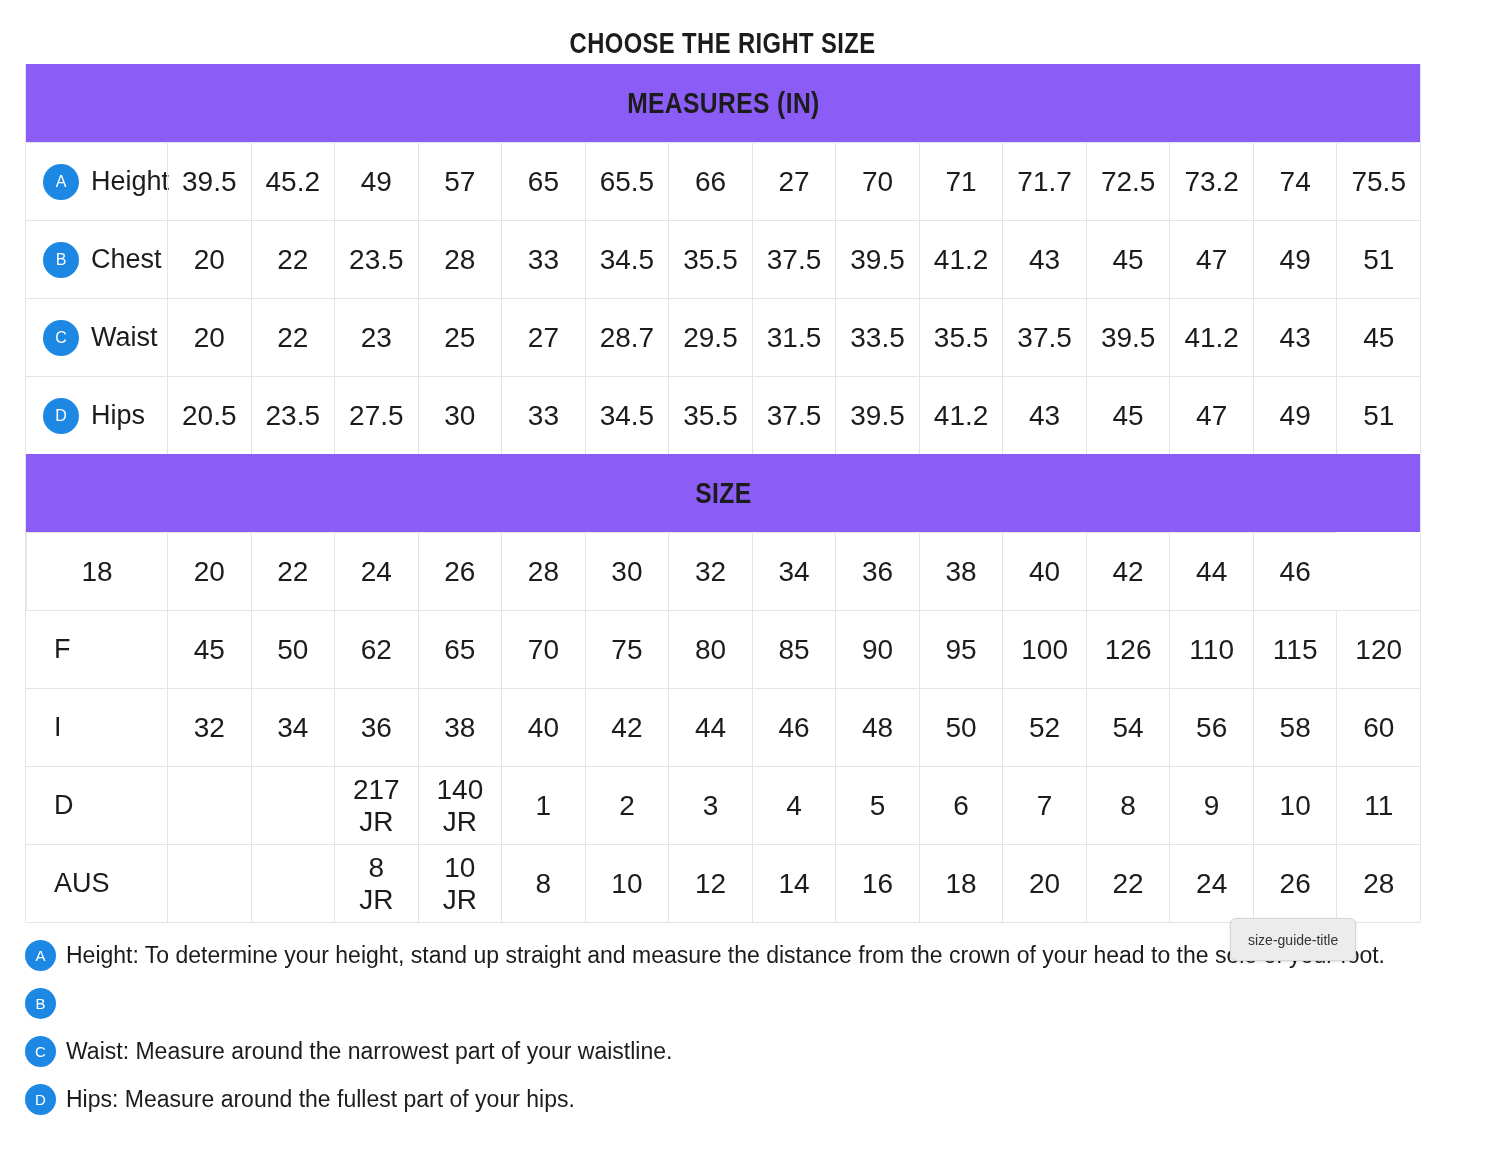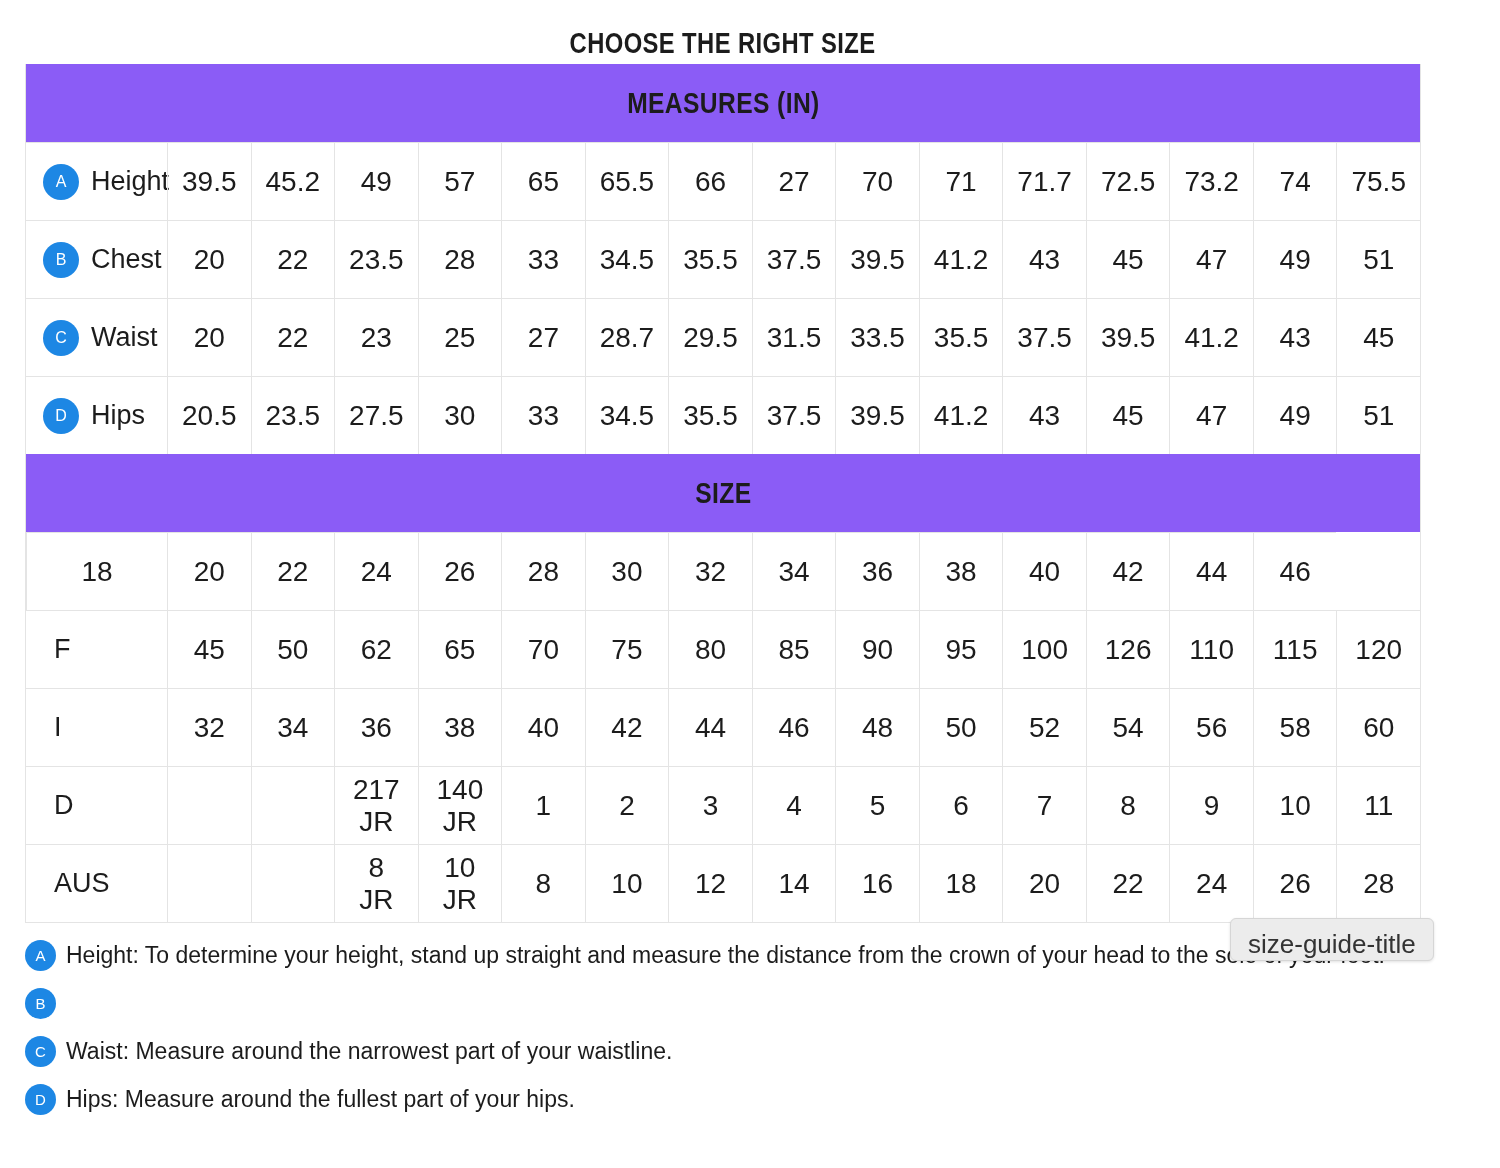--- a/index.html
+++ b/index.html
@@ -99,25 +99,25 @@
   .note .badge {
     width: 31px; height: 31px; flex: 0 0 31px;
     font-size: 15px;
   }
   .hover-tooltip {
     position: absolute;
     left: 1230px; top: 918px;
     height: 43px;
     padding: 0 17px;
     display: flex;
-    align-items: flex-end;
+    align-items: center;
     background: #ececec;
     border: 1px solid #d6d6d6;
     border-radius: 6px;
-    font-size: 26px;
+    font-size: 14px;
     color: #333333;
     box-shadow: 0 1px 3px rgba(0,0,0,0.12);
     z-index: 5;
     white-space: nowrap;
   }
 </style>
 </head>
 <body>
 
 <div class="page">

